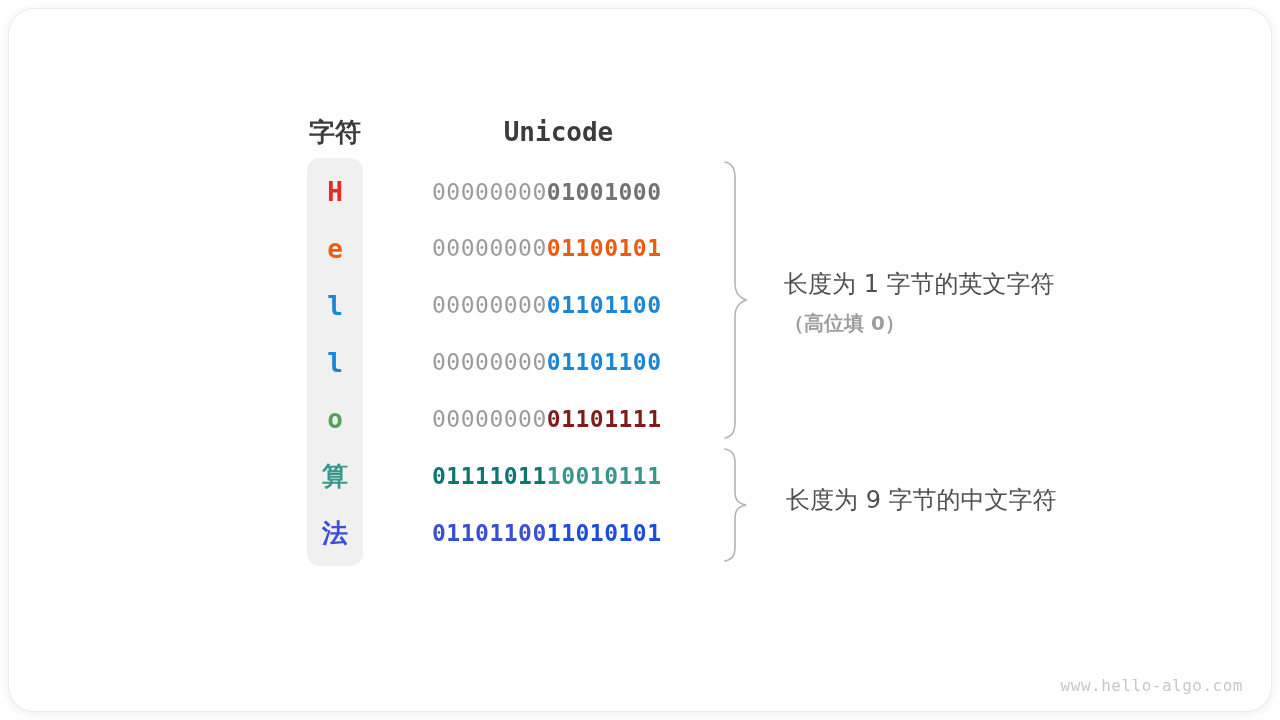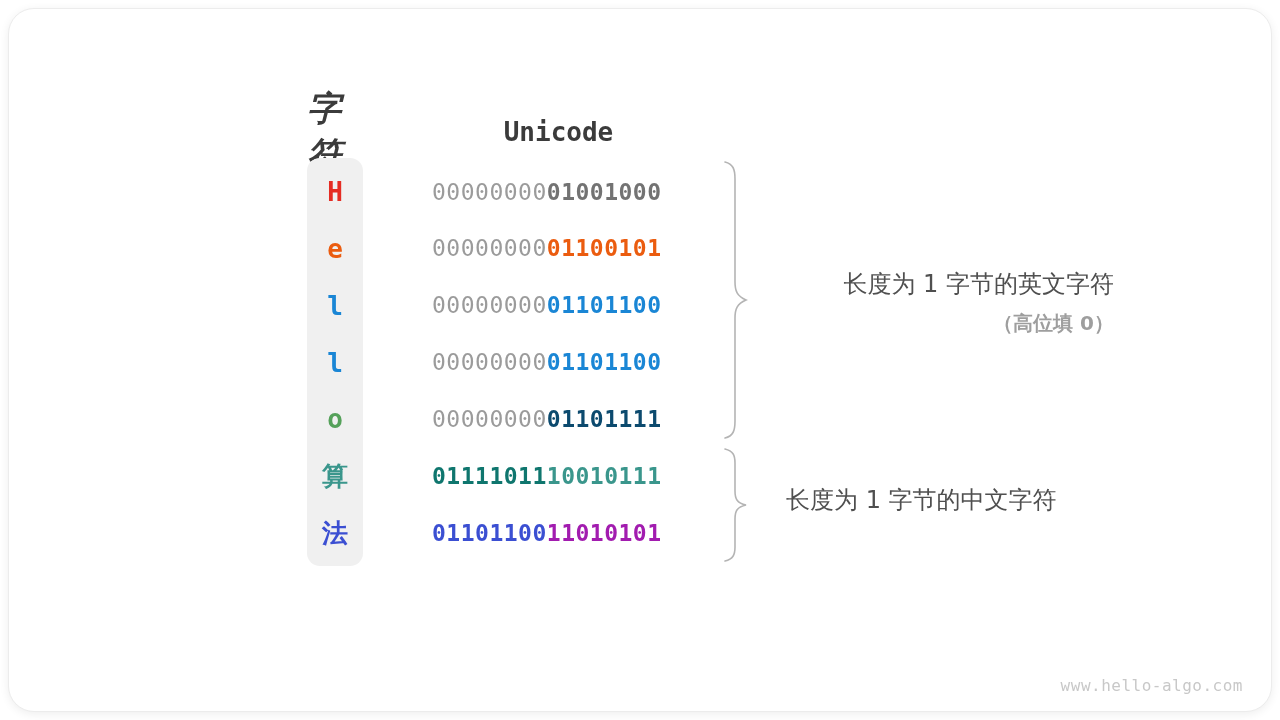--- a/index.html
+++ b/index.html
@@ -31,22 +31,21 @@
     height: 32px;
     display: flex;
     align-items: center;
     justify-content: center;
     color: #3b3b3b;
     font-weight: bold;
   }
   .hdr-char {
     left: 307px;
     width: 56px;
-    font-size: 34px;
-    font-style: italic;
+    font-size: 26px;
   }
   .hdr-unicode {
     left: 432px;
     width: 253px;
     font-family: "DejaVu Sans Mono", "Liberation Mono", monospace;
     font-size: 26px;
     text-align: center;
   }
   .char-column-bg {
     position: absolute;
@@ -82,21 +81,21 @@
     line-height: 1;
     white-space: nowrap;
   }
   .byte.bold { font-weight: bold; }
   .byte.gray { color: #9b9b9b; font-weight: normal; }
   .brace {
     position: absolute;
   }
   .label-group {
     position: absolute;
-    text-align: right;
+    text-align: left;
     font-size: 24px;
     line-height: 32px;
     color: #4f4f4f;
     white-space: nowrap;
   }
   .label-sub {
     margin-top: 7px;
     font-weight: bold;
     color: #9e9e9e;
     font-size: 20px;
@@ -148,50 +147,50 @@
         <span class="cell-char" style="color: rgb(26, 134, 213);">l</span>
         <span class="cell-binary">
           <span class="byte gray" style="color: rgb(155, 155, 155);">00000000</span>
           <span class="byte bold" style="color: rgb(26, 134, 213);">01101100</span>
         </span>
       </div>
       <div class="row" style="top: 390.9px;">
         <span class="cell-char" style="color: rgb(85, 161, 90);">o</span>
         <span class="cell-binary">
           <span class="byte gray" style="color: rgb(155, 155, 155);">00000000</span>
-          <span class="byte bold" style="color: #0c4a6e;">01101111</span>
+          <span class="byte bold" style="color: #7f1d1d;">01101111</span>
         </span>
       </div>
       <div class="row" style="top: 447.75px;">
         <span class="cell-char" style="color: rgb(58, 150, 140);">算</span>
         <span class="cell-binary">
           <span class="byte bold" style="color: #0f766e;">01111011</span>
           <span class="byte bold" style="color: rgb(58, 150, 140);">10010111</span>
         </span>
       </div>
       <div class="row" style="top: 504.6px;">
         <span class="cell-char" style="color: rgb(59, 79, 210);">法</span>
         <span class="cell-binary">
           <span class="byte bold" style="color: rgb(59, 79, 210);">01101100</span>
-          <span class="byte bold" style="color: #a21caf;">11010101</span>
+          <span class="byte bold" style="color: #1d4ed8;">11010101</span>
         </span>
       </div>
     </div>
 
   <svg class="brace" style="left:722px; top:160px;" width="28" height="280" viewBox="0 0 28 280">
     <path d="M3,2 C11,4 13,9 13,19 L13,122 C13,131 15,136 24,140 C15,144 13,149 13,158 L13,261 C13,271 11,276 3,278" fill="none" stroke="#b4b4b4" stroke-width="1.6" stroke-linecap="round"></path>
   </svg>
 
   <svg class="brace" style="left:722px; top:447px;" width="28" height="116" viewBox="0 0 28 116">
     <path d="M3,2 C11,4 13,8 13,16 L13,44 C13,52 15,56 24,58 C15,60 13,64 13,72 L13,100 C13,108 11,112 3,114" fill="none" stroke="#b4b4b4" stroke-width="1.6" stroke-linecap="round"></path>
   </svg>
 
   <div class="label-group" style="left:784px; top:268px; width:330px;">
     <div>长度为 1 字节的英文字符</div>
     <div class="label-sub">（高位填 0）</div>
   </div>
 
   <div class="label-group" style="left:786px; top:488px; width:300px; text-align:left; line-height:24px;">
-    <div>长度为 1 字节的中文字符</div>
+    <div>长度为 9 字节的中文字符</div>
   </div>
 
   <div class="watermark">www.hello-algo.com</div>
 </div>
 
 </body></html>

